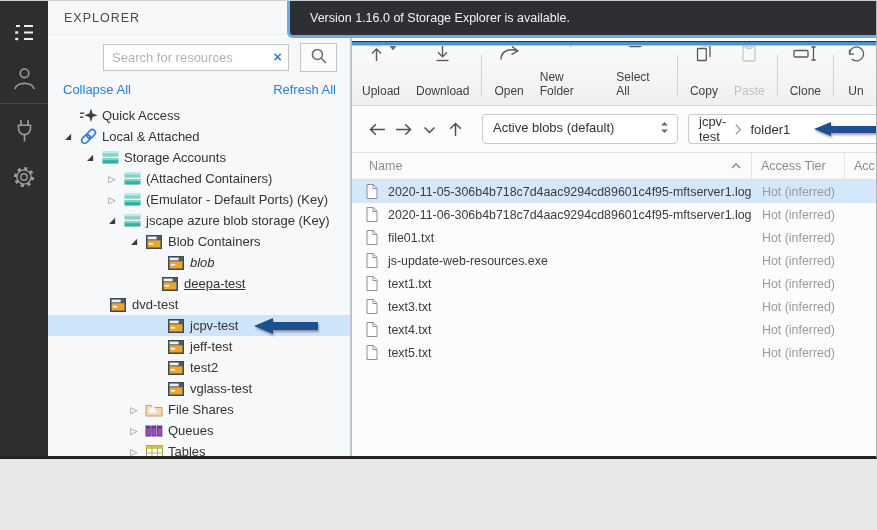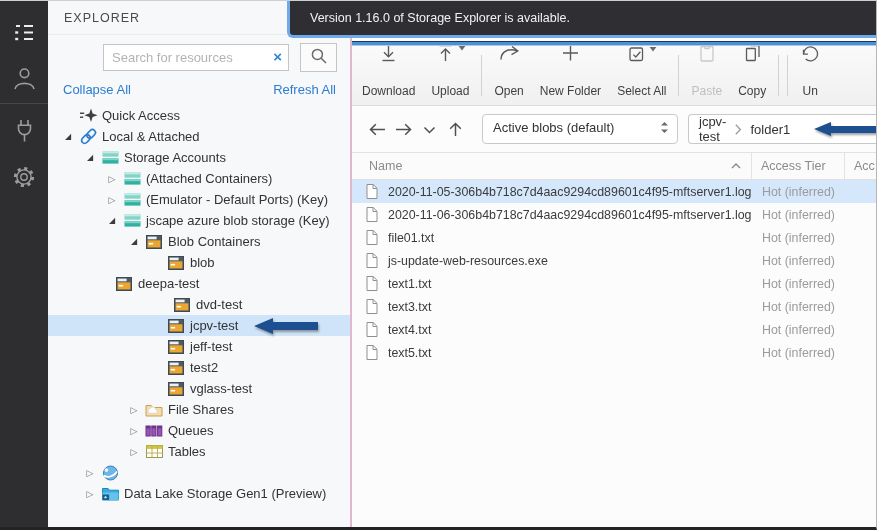--- a/index.html
+++ b/index.html
@@ -1,18 +1,18 @@
 <!DOCTYPE html>
 <html><head>
 <meta charset="utf-8">
 <style>
   html,body{margin:0;padding:0;background:#e8e8e8;}
   *{box-sizing:border-box;}
   .window{
-    position:relative;width:877px;height:530px;overflow:hidden;background:#f9a8d4;
+    position:relative;width:877px;height:459px;overflow:hidden;background:#5eead4;
     font-family:"Liberation Sans","DejaVu Sans",sans-serif;
     border-top:1px solid #cfcfcf;border-right:1px solid #b5b5b5;border-bottom:3px solid #232326;
   }
   
   .activity-bar{position:absolute;left:0;top:0;width:48px;height:100%;background:var(--activitybar-bg,#2e2e31);padding-top:8px;}
   .ab-item{width:48px;height:46px;display:flex;align-items:center;justify-content:center;color:#9c9c9e;}
   .ab-item.active{color:#ececec;}
   .ab-divider{width:48px;height:1px;background:#47474b;margin:2px 0 4px;}
   
   .sidebar{position:absolute;left:48px;top:0;width:303px;height:100%;background:#f7f8fa;border-right:1px solid #c9c9c9;}
@@ -212,45 +212,45 @@
           <span class="ticon">
             <svg width="16" height="14" viewBox="0 0 16 14">
               <rect x=".5" y=".5" width="15" height="13" fill="#4e5a64" stroke="#3e4952"></rect>
               <rect x="1.6" y="1.6" width="9" height="2.7" fill="#eef1f3"></rect>
               <rect x="1.6" y="5.3" width="12.8" height="7.1" fill="#eaa62f"></rect>
               <rect x="2.7" y="7.9" width="4.4" height="1.6" fill="#fff"></rect>
             </svg>
           </span>
           <span class="tlabel">Blob Containers</span>
         </div>
-        <div class="tree-row" style="padding-left: 98px;">
+        <div class="tree-row" style="padding-left: 98px; font-style: italic;">
           <span class="exp "></span>
           <span class="ticon">
             <svg width="16" height="14" viewBox="0 0 16 14">
               <rect x=".5" y=".5" width="15" height="13" fill="#4e5a64" stroke="#3e4952"></rect>
               <rect x="1.6" y="1.6" width="9" height="2.7" fill="#eef1f3"></rect>
               <rect x="1.6" y="5.3" width="12.8" height="7.1" fill="#eaa62f"></rect>
               <rect x="2.7" y="7.9" width="4.4" height="1.6" fill="#fff"></rect>
             </svg>
           </span>
           <span class="tlabel">blob</span>
         </div>
-        <div class="tree-row" style="padding-left: 46px;">
+        <div class="tree-row" style="padding-left: 92px; text-decoration: underline;">
           <span class="exp "></span>
           <span class="ticon">
             <svg width="16" height="14" viewBox="0 0 16 14">
               <rect x=".5" y=".5" width="15" height="13" fill="#4e5a64" stroke="#3e4952"></rect>
               <rect x="1.6" y="1.6" width="9" height="2.7" fill="#eef1f3"></rect>
               <rect x="1.6" y="5.3" width="12.8" height="7.1" fill="#eaa62f"></rect>
               <rect x="2.7" y="7.9" width="4.4" height="1.6" fill="#fff"></rect>
             </svg>
           </span>
           <span class="tlabel">deepa-test</span>
         </div>
-        <div class="tree-row" style="padding-left: 104px;">
+        <div class="tree-row" style="padding-left: 40px;">
           <span class="exp "></span>
           <span class="ticon">
             <svg width="16" height="14" viewBox="0 0 16 14">
               <rect x=".5" y=".5" width="15" height="13" fill="#4e5a64" stroke="#3e4952"></rect>
               <rect x="1.6" y="1.6" width="9" height="2.7" fill="#eef1f3"></rect>
               <rect x="1.6" y="5.3" width="12.8" height="7.1" fill="#eaa62f"></rect>
               <rect x="2.7" y="7.9" width="4.4" height="1.6" fill="#fff"></rect>
             </svg>
           </span>
           <span class="tlabel">dvd-test</span>
@@ -370,44 +370,44 @@
   </div>
 
   <div class="main">
     <div class="main-top"></div>
     <div class="blue-strip"></div>
     <div class="toolbar" id="toolbar">
         <div class="tb-btn">
           <span class="tb-icon">
             <svg width="21" height="22" viewBox="0 0 21 22">
               <g stroke="currentColor" stroke-width="1.4" fill="none">
+                <path d="M4.5 3.5h12"></path>
+                <path d="M10.5 7.2V19"></path>
+                <path d="M6 11.5l4.5-4.5 4.5 4.5"></path>
+              </g>
+            </svg>
+            <span style="display:flex;margin-top:-10px;">
+              <svg width="8" height="6" viewBox="0 0 8 6">
+                <path d="M.6 1h6.8L4 5.4z" fill="#6b6b6b"></path>
+              </svg>
+            </span>
+          </span>
+          <span>Upload</span>
+        </div>
+        <div class="tb-btn">
+          <span class="tb-icon">
+            <svg width="21" height="22" viewBox="0 0 21 22">
+              <g stroke="currentColor" stroke-width="1.4" fill="none">
                 <path d="M10.5 3v11.5"></path>
                 <path d="M6 10.2l4.5 4.5L15 10.2"></path>
                 <path d="M4.5 18.5h12"></path>
               </g>
             </svg>
           </span>
           <span>Download</span>
-        </div>
-        <div class="tb-btn">
-          <span class="tb-icon">
-            <svg width="21" height="22" viewBox="0 0 21 22">
-              <g stroke="currentColor" stroke-width="1.4" fill="none">
-                <path d="M4.5 3.5h12"></path>
-                <path d="M10.5 7.2V19"></path>
-                <path d="M6 11.5l4.5-4.5 4.5 4.5"></path>
-              </g>
-            </svg>
-            <span style="display:flex;margin-top:-10px;">
-              <svg width="8" height="6" viewBox="0 0 8 6">
-                <path d="M.6 1h6.8L4 5.4z" fill="#6b6b6b"></path>
-              </svg>
-            </span>
-          </span>
-          <span>Upload</span>
         </div>
         <div class="tb-sep"></div>
         <div class="tb-btn">
           <span class="tb-icon">
             <svg width="25" height="22" viewBox="0 0 25 22">
               <g stroke="currentColor" stroke-width="1.4" fill="none">
                 <path d="M4 17.5C4 8.5 13.5 6 20 9"></path>
                 <path d="M15 4.5L20.8 9l-6.3 3.6"></path>
               </g>
             </svg>
@@ -434,43 +434,54 @@
             </svg>
             <span style="display:flex;margin-top:-10px;">
               <svg width="8" height="6" viewBox="0 0 8 6">
                 <path d="M.6 1h6.8L4 5.4z" fill="#6b6b6b"></path>
               </svg>
             </span>
           </span>
           <span>Select All</span>
         </div>
         <div class="tb-sep"></div>
+        <div class="tb-btn">
+          <span class="tb-icon">
+            <svg width="21" height="22" viewBox="0 0 21 22">
+              <g stroke="currentColor" stroke-width="1.3" fill="none">
+                <path d="M8.5 3.5H17V15"></path>
+                <rect x="4.5" y="6.5" width="8.8" height="12" rx=".5"></rect>
+              </g>
+            </svg>
+          </span>
+          <span>Copy</span>
+        </div>
         <div class="tb-btn disabled">
           <span class="tb-icon">
             <svg width="20" height="22" viewBox="0 0 20 22">
               <g stroke="currentColor" stroke-width="1.3" fill="none">
                 <rect x="4" y="4.5" width="12" height="14.5" rx="1"></rect>
                 <rect x="7.5" y="2.5" width="5" height="4" rx=".8"></rect>
               </g>
             </svg>
           </span>
           <span>Paste</span>
         </div>
-        <div class="tb-btn">
-          <span class="tb-icon">
-            <svg width="21" height="22" viewBox="0 0 21 22">
+        <div class="tb-sep"></div>
+        <div class="tb-btn">
+          <span class="tb-icon">
+            <svg width="27" height="21" viewBox="0 0 27 21">
               <g stroke="currentColor" stroke-width="1.3" fill="none">
-                <path d="M8.5 3.5H17V15"></path>
-                <rect x="4.5" y="6.5" width="8.8" height="12" rx=".5"></rect>
-              </g>
-            </svg>
-          </span>
-          <span>Copy</span>
-        </div>
-        <div class="tb-sep"></div>
+                <rect x="2" y="7.5" width="14" height="6.5" rx="1"></rect>
+                <path d="M21.5 4v13M19.3 4h4.4M19.3 17h4.4"></path>
+              </g>
+            </svg>
+          </span>
+          <span>Clone</span>
+        </div>
         <div class="tb-sep"></div>
         <div class="tb-btn">
           <span class="tb-icon">
             <svg width="20" height="20" viewBox="0 0 20 20">
               <g stroke="currentColor" stroke-width="1.3" fill="none">
                 <path d="M3.5 10a7 7 0 1 1 2.2 5"></path>
                 <path d="M3.5 5.8v4.4h4.4"></path>
               </g>
             </svg>
           </span>

